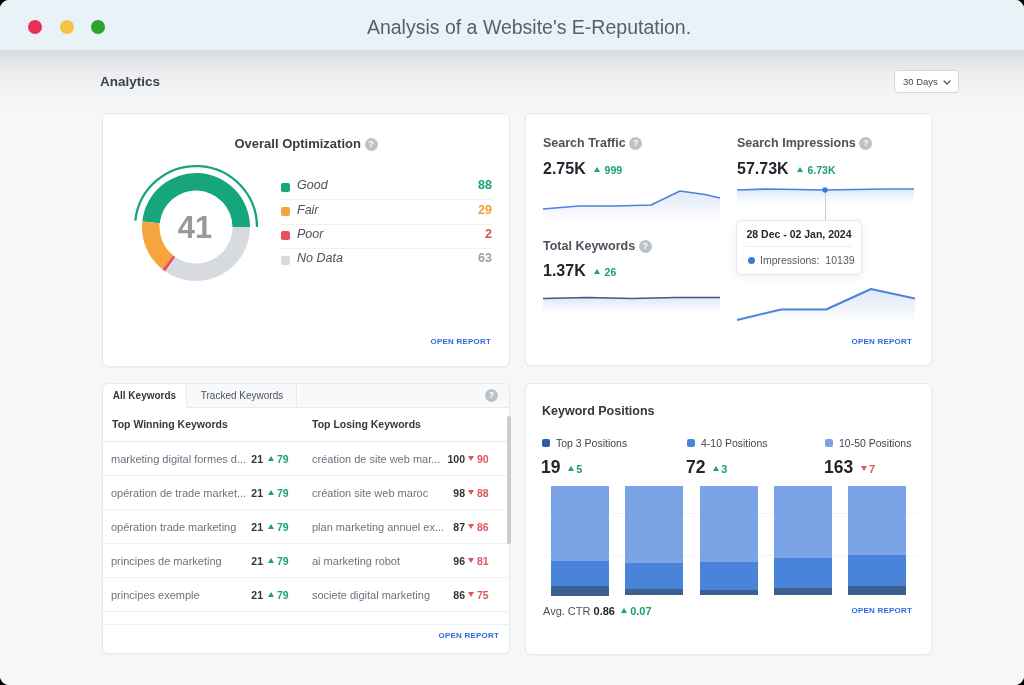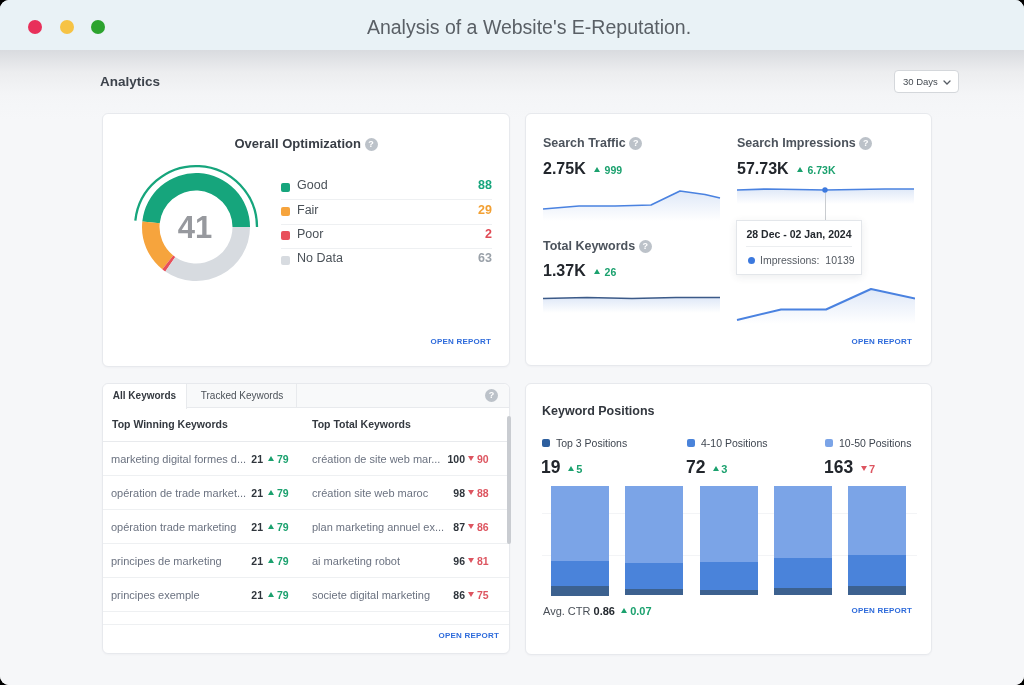--- a/index.html
+++ b/index.html
@@ -18,21 +18,21 @@
 
 .h-analytics{position:absolute;left:100px;top:24px;font-size:13.5px;font-weight:bold;color:#3d434c;}
 .srch{position:absolute;left:680px;top:21px;width:174px;height:21px;background:#fff;border:1px solid #d4d7db;border-radius:4px;font-size:9.5px;color:#a7adb5;line-height:19px;padding-left:10px;}
 .sel{position:absolute;left:869px;top:20px;width:65px;height:23px;background:#fff;border:1px solid #d4d7db;border-radius:4px;font-size:9.5px;color:#454b52;line-height:21px;padding-left:8px;margin-left:25px;}
 
 .ct{font-size:13px;font-weight:bold;color:#383d45;}
 .mt{font-size:12.5px;font-weight:bold;color:#4c535c;}
 .big{font-size:16px;font-weight:800;color:#22262c;}
 .sgrn{color:#1ba16e;font-size:10.5px;font-weight:bold;}
 .lsq{position:absolute;left:0;top:3.5px;width:9px;height:9px;border-radius:2px;}
-.ltx{position:absolute;left:16px;top:-1px;}
+.ltx{position:absolute;left:16px;top:-1px;font-style:italic;}
 .lnum{position:absolute;right:0;top:-1px;font-weight:bold;}
 .lrow{position:absolute;left:0;width:211px;height:16px;}
 .lsepa{position:absolute;left:0;width:211px;height:1px;background:#eef0f2;}
 .krow{position:absolute;left:0;width:100%;height:34px;border-bottom:1px solid #eef0f2;}
 .kw{position:absolute;top:11px;font-size:11px;color:#6b7280;white-space:nowrap;}
 .knum{position:absolute;top:11px;font-size:10.5px;font-weight:bold;color:#2f353c;text-align:right;}
 .kch{position:absolute;top:11px;font-size:10.5px;}
 .tri2{display:inline-block;width:0;height:0;border-left:3.5px solid transparent;border-right:3.5px solid transparent;vertical-align:2px;}
 .tu2{border-bottom:5px solid #1ba16e;}
 .td2{border-top:5px solid #dd5560;}
@@ -112,21 +112,21 @@
     <polyline points="1,22 37,19 73,19 109,18 138,4 163,7.5 178,11" fill="none" stroke="#4a82e0" stroke-width="1.7" stroke-linejoin="round"></polyline>
    </svg>
    <div class="mt" style="position:absolute;left:211px;top:22px;">Search Impressions <span class="hq">?</span></div>
    <div class="big" style="position:absolute;left:211px;top:46px;">57.73K <span style="margin-left:4px"><span class="tri tup"></span> <span class="sgrn">6.73K</span></span></div>
    <svg style="position:absolute;left:210px;top:68px;" width="179" height="30" viewBox="0 0 179 30">
     <polygon points="1,8 31,7 61,7.5 89,8 119,7.5 149,7 178,7 178,22 1,22" fill="url(#gf)"></polygon>
     <polyline points="1,8 31,7 61,7.5 89,8 119,7.5 149,7 178,7" fill="none" stroke="#4a82e0" stroke-width="1.6"></polyline>
     <circle cx="89" cy="8" r="2.7" fill="#3c79de"></circle>
    </svg>
    <div style="position:absolute;left:299px;top:79px;width:1px;height:27px;background:#c9ccd0;"></div>
-   <div style="position:absolute;left:210px;top:106px;width:126px;height:55px;background:#fff;border:1px solid #e3e6ea;border-radius:0;box-shadow:0 2px 8px rgba(40,50,70,0.09);">
+   <div style="position:absolute;left:210px;top:106px;width:126px;height:55px;background:#fff;border:1px solid #e3e6ea;border-radius:6px;box-shadow:0 2px 8px rgba(40,50,70,0.09);">
     <div style="position:absolute;left:0;top:7px;width:100%;text-align:center;font-size:10.5px;font-weight:bold;color:#24292f;">28 Dec - 02 Jan, 2024</div>
     <div style="position:absolute;left:9px;right:9px;top:25px;height:1px;background:#eceef0;"></div>
     <div style="position:absolute;left:11px;top:33px;font-size:10.5px;color:#555b63;white-space:nowrap;"><span style="display:inline-block;width:7px;height:7px;border-radius:50%;background:#3c79de;margin-right:5px;"></span>Impressions:&nbsp; <span style="color:#51575f">10139</span></div>
    </div>
    <div class="mt" style="position:absolute;left:17px;top:125px;">Total Keywords <span class="hq">?</span></div>
    <div class="big" style="position:absolute;left:17px;top:148px;">1.37K <span style="margin-left:4px"><span class="tri tup"></span> <span class="sgrn">26</span></span></div>
    <svg style="position:absolute;left:16px;top:175px;" width="179" height="26" viewBox="0 0 179 26">
     <polygon points="1,9.5 45,8.5 90,9.5 134,8.5 178,8.5 178,24 1,24" fill="url(#gf)"></polygon>
     <polyline points="1,9.5 45,8.5 90,9.5 134,8.5 178,8.5" fill="none" stroke="#3c5a88" stroke-width="1.6"></polyline>
    </svg>
@@ -136,21 +136,21 @@
    </svg>
    <div class="orep" style="right:19px;top:223px;">OPEN REPORT</div>
   </div>
 
   <div class="card" id="c3" style="left:102px;top:333px;width:408px;height:271px;">
    <div style="position:absolute;left:0;top:0;width:100%;height:24px;background:#f8f9fa;border-bottom:1px solid #e8eaed;border-radius:6px 6px 0 0;"></div>
    <div style="position:absolute;left:0;top:0;width:84px;height:25px;background:#fff;border-right:1px solid #e8eaed;border-radius:6px 0 0 0;font-size:10px;font-weight:bold;color:#33383f;line-height:24px;text-align:center;">All Keywords</div>
    <div style="position:absolute;left:85px;top:0;width:109px;height:24px;border-right:1px solid #e8eaed;font-size:10px;color:#4b5158;line-height:24px;text-align:center;">Tracked Keywords</div>
    <div class="hq" style="position:absolute;right:11px;top:5px;">?</div>
    <div style="position:absolute;left:9px;top:34px;font-size:10.5px;font-weight:bold;color:#33383f;">Top Winning Keywords</div>
-   <div style="position:absolute;left:209px;top:34px;font-size:10.5px;font-weight:bold;color:#33383f;">Top Total Keywords</div>
+   <div style="position:absolute;left:209px;top:34px;font-size:10.5px;font-weight:bold;color:#33383f;">Top Losing Keywords</div>
    <div style="position:absolute;left:0;top:57px;width:100%;height:1px;background:#e8eaed;"></div>
    <div class="krow" style="top:58px;">
           <span class="kw" style="left:8px;">marketing digital formes d...</span>
           <span class="knum" style="left:138px;width:22px;">21</span>
           <span class="kch grn" style="left:165px;"><span class="tri2 tu2"></span> 79</span>
           <span class="kw" style="left:209px;">création de site web mar...</span>
           <span class="knum" style="left:332px;width:30px;">100</span>
           <span class="kch red" style="left:365px;"><span class="tri2 td2"></span> 90</span>
         </div>
    <div class="krow" style="top:92px;">

